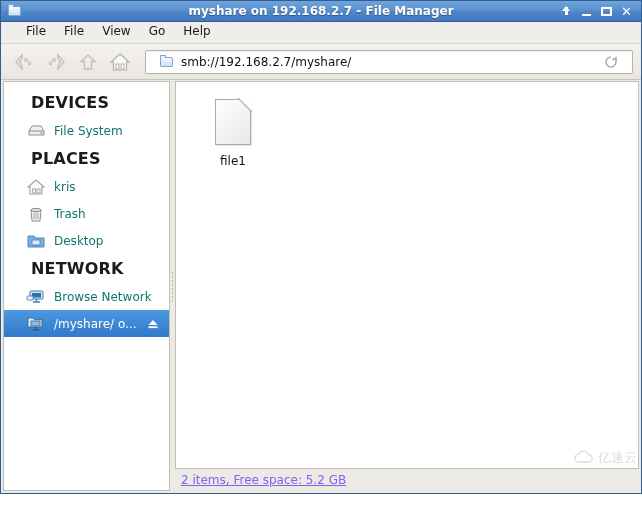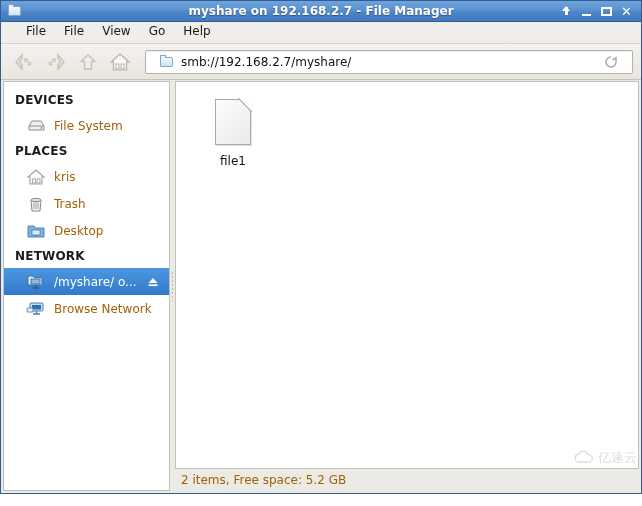--- a/index.html
+++ b/index.html
@@ -222,34 +222,34 @@
   #sidebar {
     width: 167px;
     flex: 0 0 167px;
     background: #ffffff;
     border: 1px solid #c3bfb7;
     box-sizing: border-box;
     overflow: hidden;
     padding-top: 6px;
   }
   .side-header {
-    font-size: 12px;
+    font-size: 16px;
     font-weight: bold;
     color: #1b1b1b;
-    padding: 5px 0 5px 11px;
+    padding: 5px 0 5px 27px;
     letter-spacing: 0.2px;
   }
   .side-row {
     height: 27px;
     display: flex;
     align-items: center;
     padding-left: 22px;
     cursor: default;
     font-size: 12px;
-    color: #a16207;
+    color: #0f766e;
     box-sizing: border-box;
   }
   .side-row .ico {
     width: 20px; height: 18px;
     flex: 0 0 20px;
     margin-right: 8px;
     position: relative;
   }
   .side-row.selected {
     background: linear-gradient(to bottom, #4b97e0, #3279ca);
@@ -343,24 +343,25 @@
   }
 
   
   #statusbar {
     height: 22px;
     flex: 0 0 22px;
     display: flex;
     align-items: center;
     padding-left: 6px;
     font-size: 12px;
-    color: #a16207;
+    color: #8b5cf6;
     background: #eceae5;
     box-sizing: border-box;
     position: relative;
+    text-decoration: underline;
   }
 
   
   #watermark {
     position: absolute;
     right: 4px;
     bottom: 26px;
     display: flex;
     align-items: center;
     gap: 3px;
@@ -491,47 +492,47 @@
             <path d="M2 4 L8 4 L9.5 6 L18 6 L18 15 L2 15 Z" fill="#7db0e0" stroke="#4f86bf" stroke-width="1"></path>
             <rect x="6" y="8" width="8" height="5" fill="#d9ecfb" stroke="#4f86bf" stroke-width="0.9"></rect>
             <rect x="8.5" y="13" width="3" height="1.2" fill="#4f86bf"></rect>
           </svg>
         </span>
         <span>Desktop</span>
       </div>
 
       <div class="side-header">NETWORK</div>
 
-      <div class="side-row selected">
-        <span class="ico">
-          <svg width="20" height="18" viewBox="0 0 20 18" aria-hidden="true">
-            <path d="M2 3 L7 3 L8.3 4.6 L16 4.6 L16 12 L2 12 Z" fill="#e5eef8" stroke="#3c6ea3" stroke-width="1"></path>
-            <rect x="5" y="6" width="9" height="5" fill="#8fb9e2" stroke="#3c6ea3" stroke-width="0.9"></rect>
-            <path d="M6.5 15 L13 15 M9.7 12 L9.7 15" stroke="#2f5c8c" stroke-width="1.5"></path>
-          </svg>
-        </span>
-        <span>/myshare/ o...</span>
-        <span class="eject">
-          <svg width="12" height="12" viewBox="0 0 12 12" aria-hidden="true">
-            <path d="M6 2 L10.5 7 L1.5 7 Z" fill="#ffffff"></path>
-            <rect x="1.5" y="8.3" width="9" height="1.8" fill="#ffffff"></rect>
-          </svg>
-        </span>
-      </div>
-
       <div class="side-row">
         <span class="ico">
           <svg width="20" height="18" viewBox="0 0 20 18" aria-hidden="true">
             <rect x="4" y="3" width="13" height="8" rx="1" fill="#cfe2f5" stroke="#4a7fb5" stroke-width="1"></rect>
             <rect x="6" y="5" width="9" height="4.5" fill="#2f6fae"></rect>
             <path d="M7 14 L14 14 M10.5 11 L10.5 14" stroke="#4a7fb5" stroke-width="1.4"></path>
             <rect x="1" y="8" width="6" height="4" rx="0.7" fill="#e9f2fb" stroke="#4a7fb5" stroke-width="0.9"></rect>
           </svg>
         </span>
         <span>Browse Network</span>
+      </div>
+
+      <div class="side-row selected">
+        <span class="ico">
+          <svg width="20" height="18" viewBox="0 0 20 18" aria-hidden="true">
+            <path d="M2 3 L7 3 L8.3 4.6 L16 4.6 L16 12 L2 12 Z" fill="#e5eef8" stroke="#3c6ea3" stroke-width="1"></path>
+            <rect x="5" y="6" width="9" height="5" fill="#8fb9e2" stroke="#3c6ea3" stroke-width="0.9"></rect>
+            <path d="M6.5 15 L13 15 M9.7 12 L9.7 15" stroke="#2f5c8c" stroke-width="1.5"></path>
+          </svg>
+        </span>
+        <span>/myshare/ o...</span>
+        <span class="eject">
+          <svg width="12" height="12" viewBox="0 0 12 12" aria-hidden="true">
+            <path d="M6 2 L10.5 7 L1.5 7 Z" fill="#ffffff"></path>
+            <rect x="1.5" y="8.3" width="9" height="1.8" fill="#ffffff"></rect>
+          </svg>
+        </span>
       </div>
     </div>
 
     <div id="splitter">
       <div class="grip"></div>
     </div>
 
     <div id="filepane-wrap">
       <div id="filepane">
 

